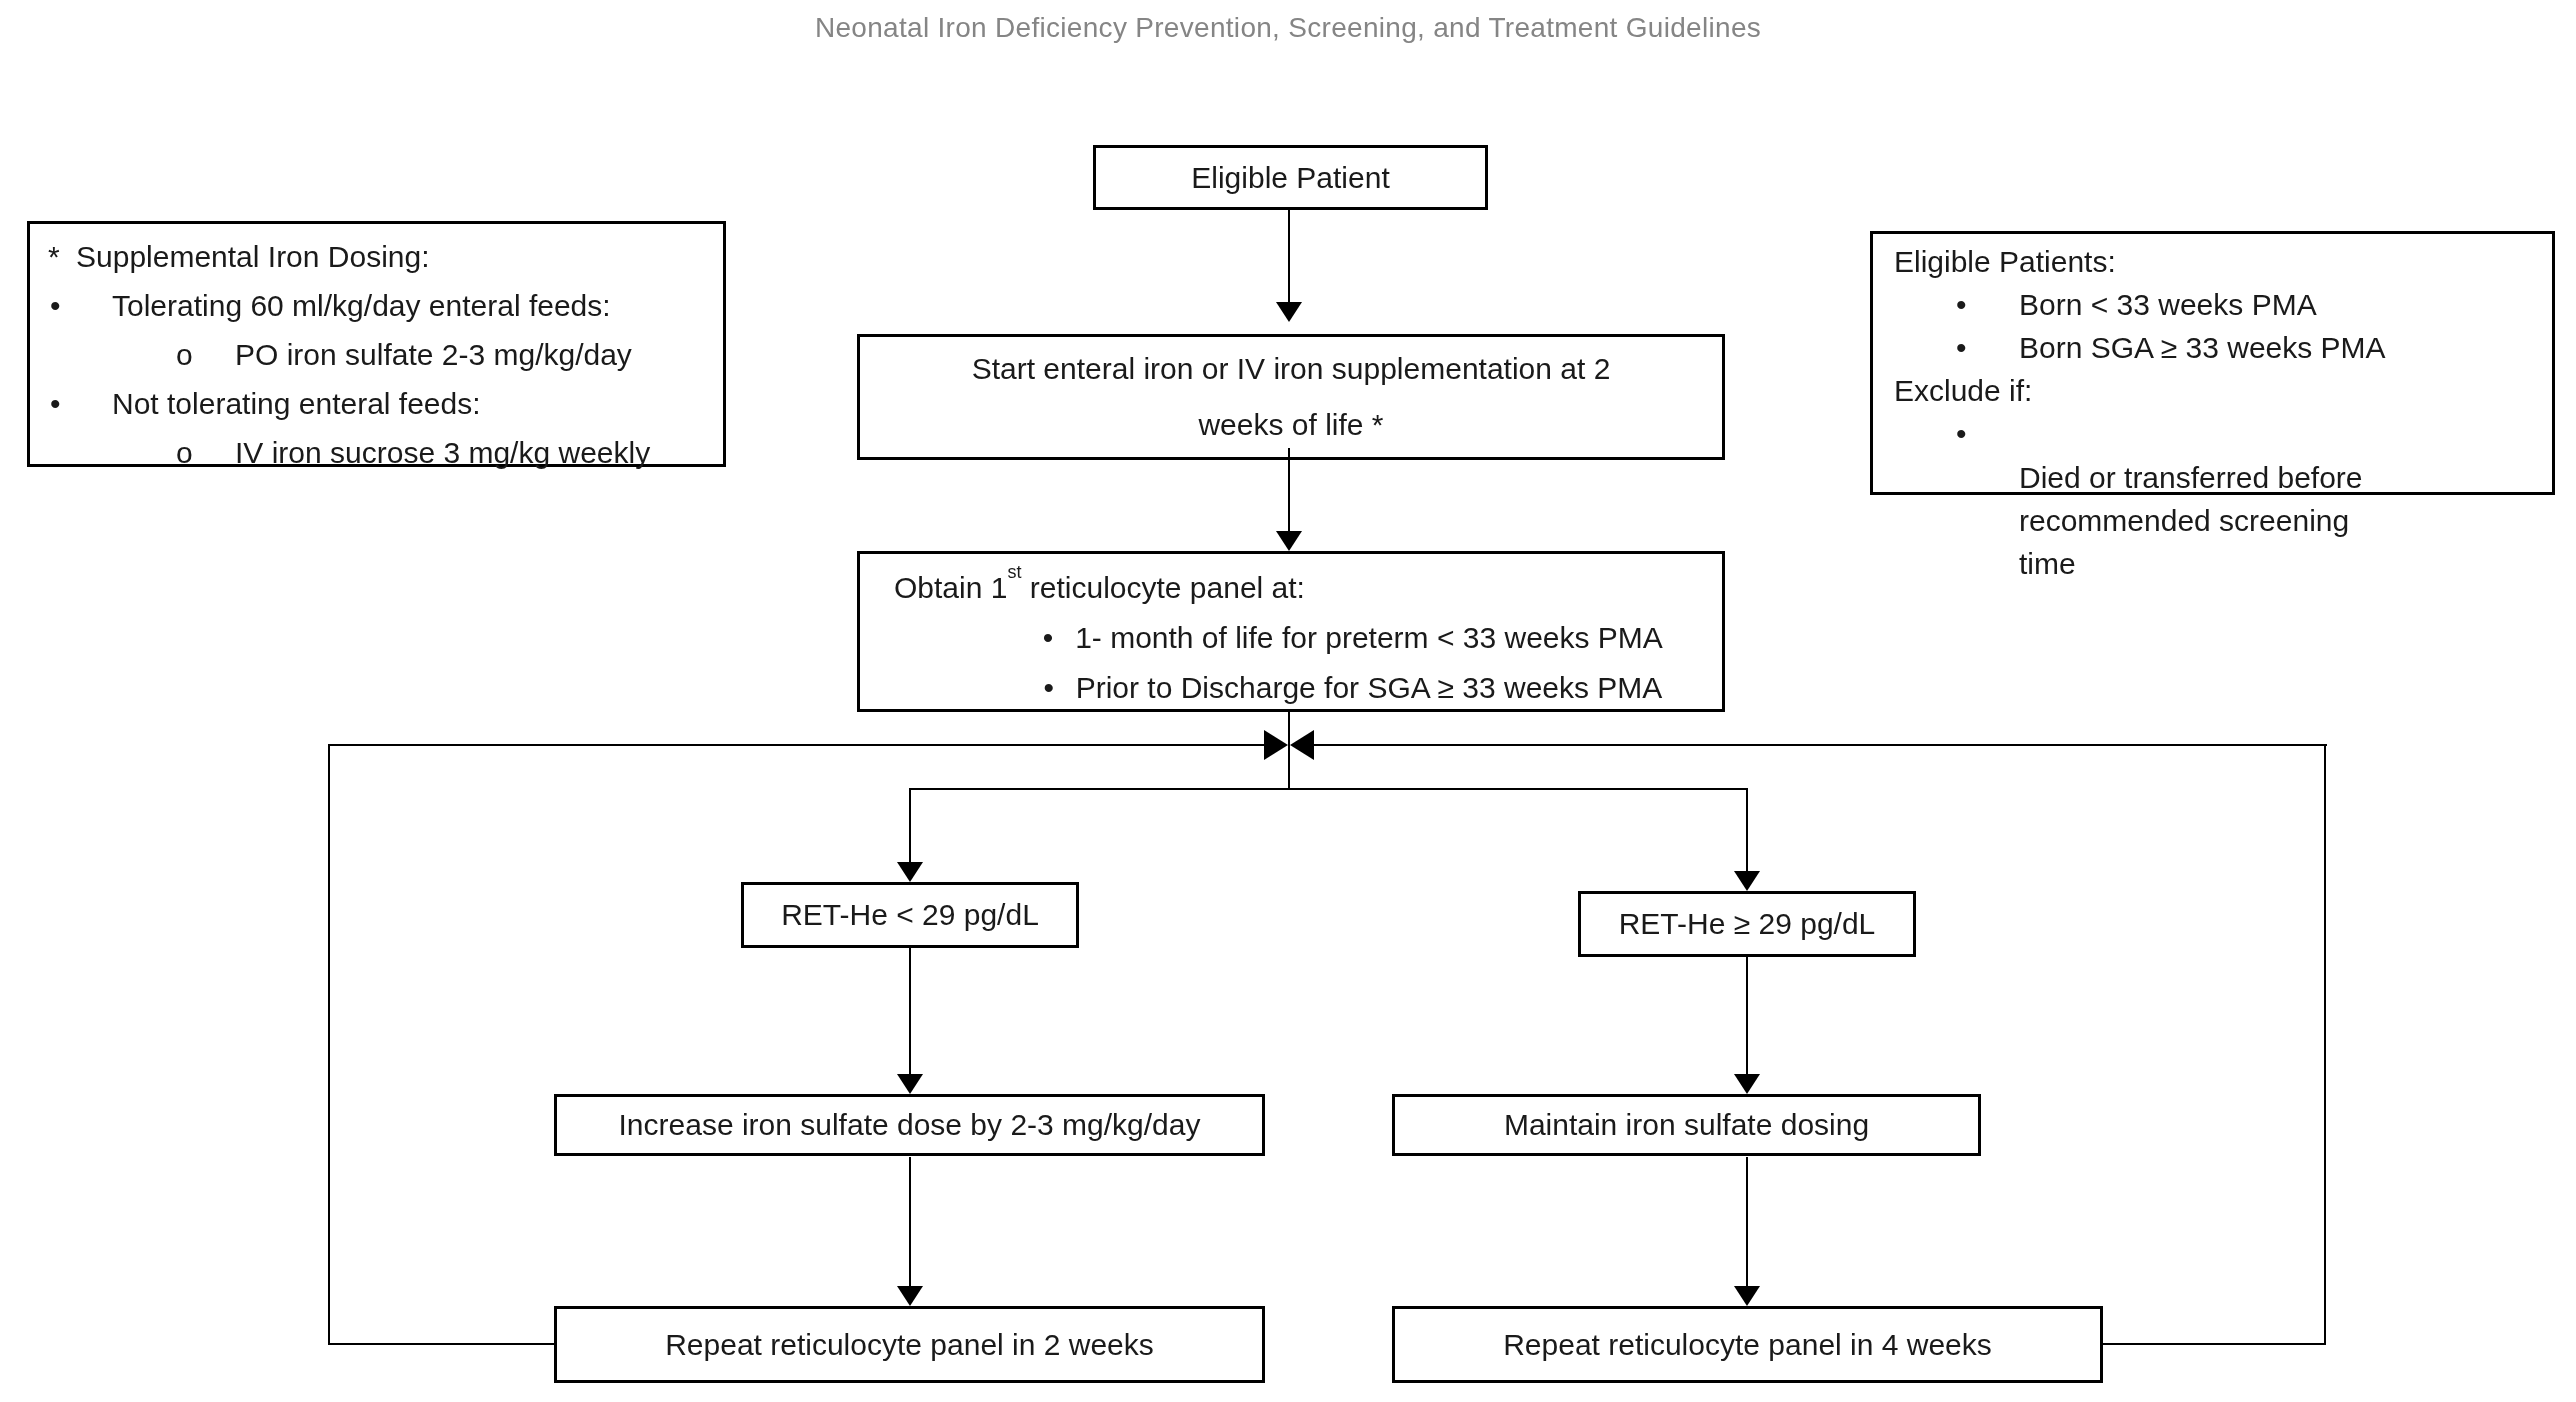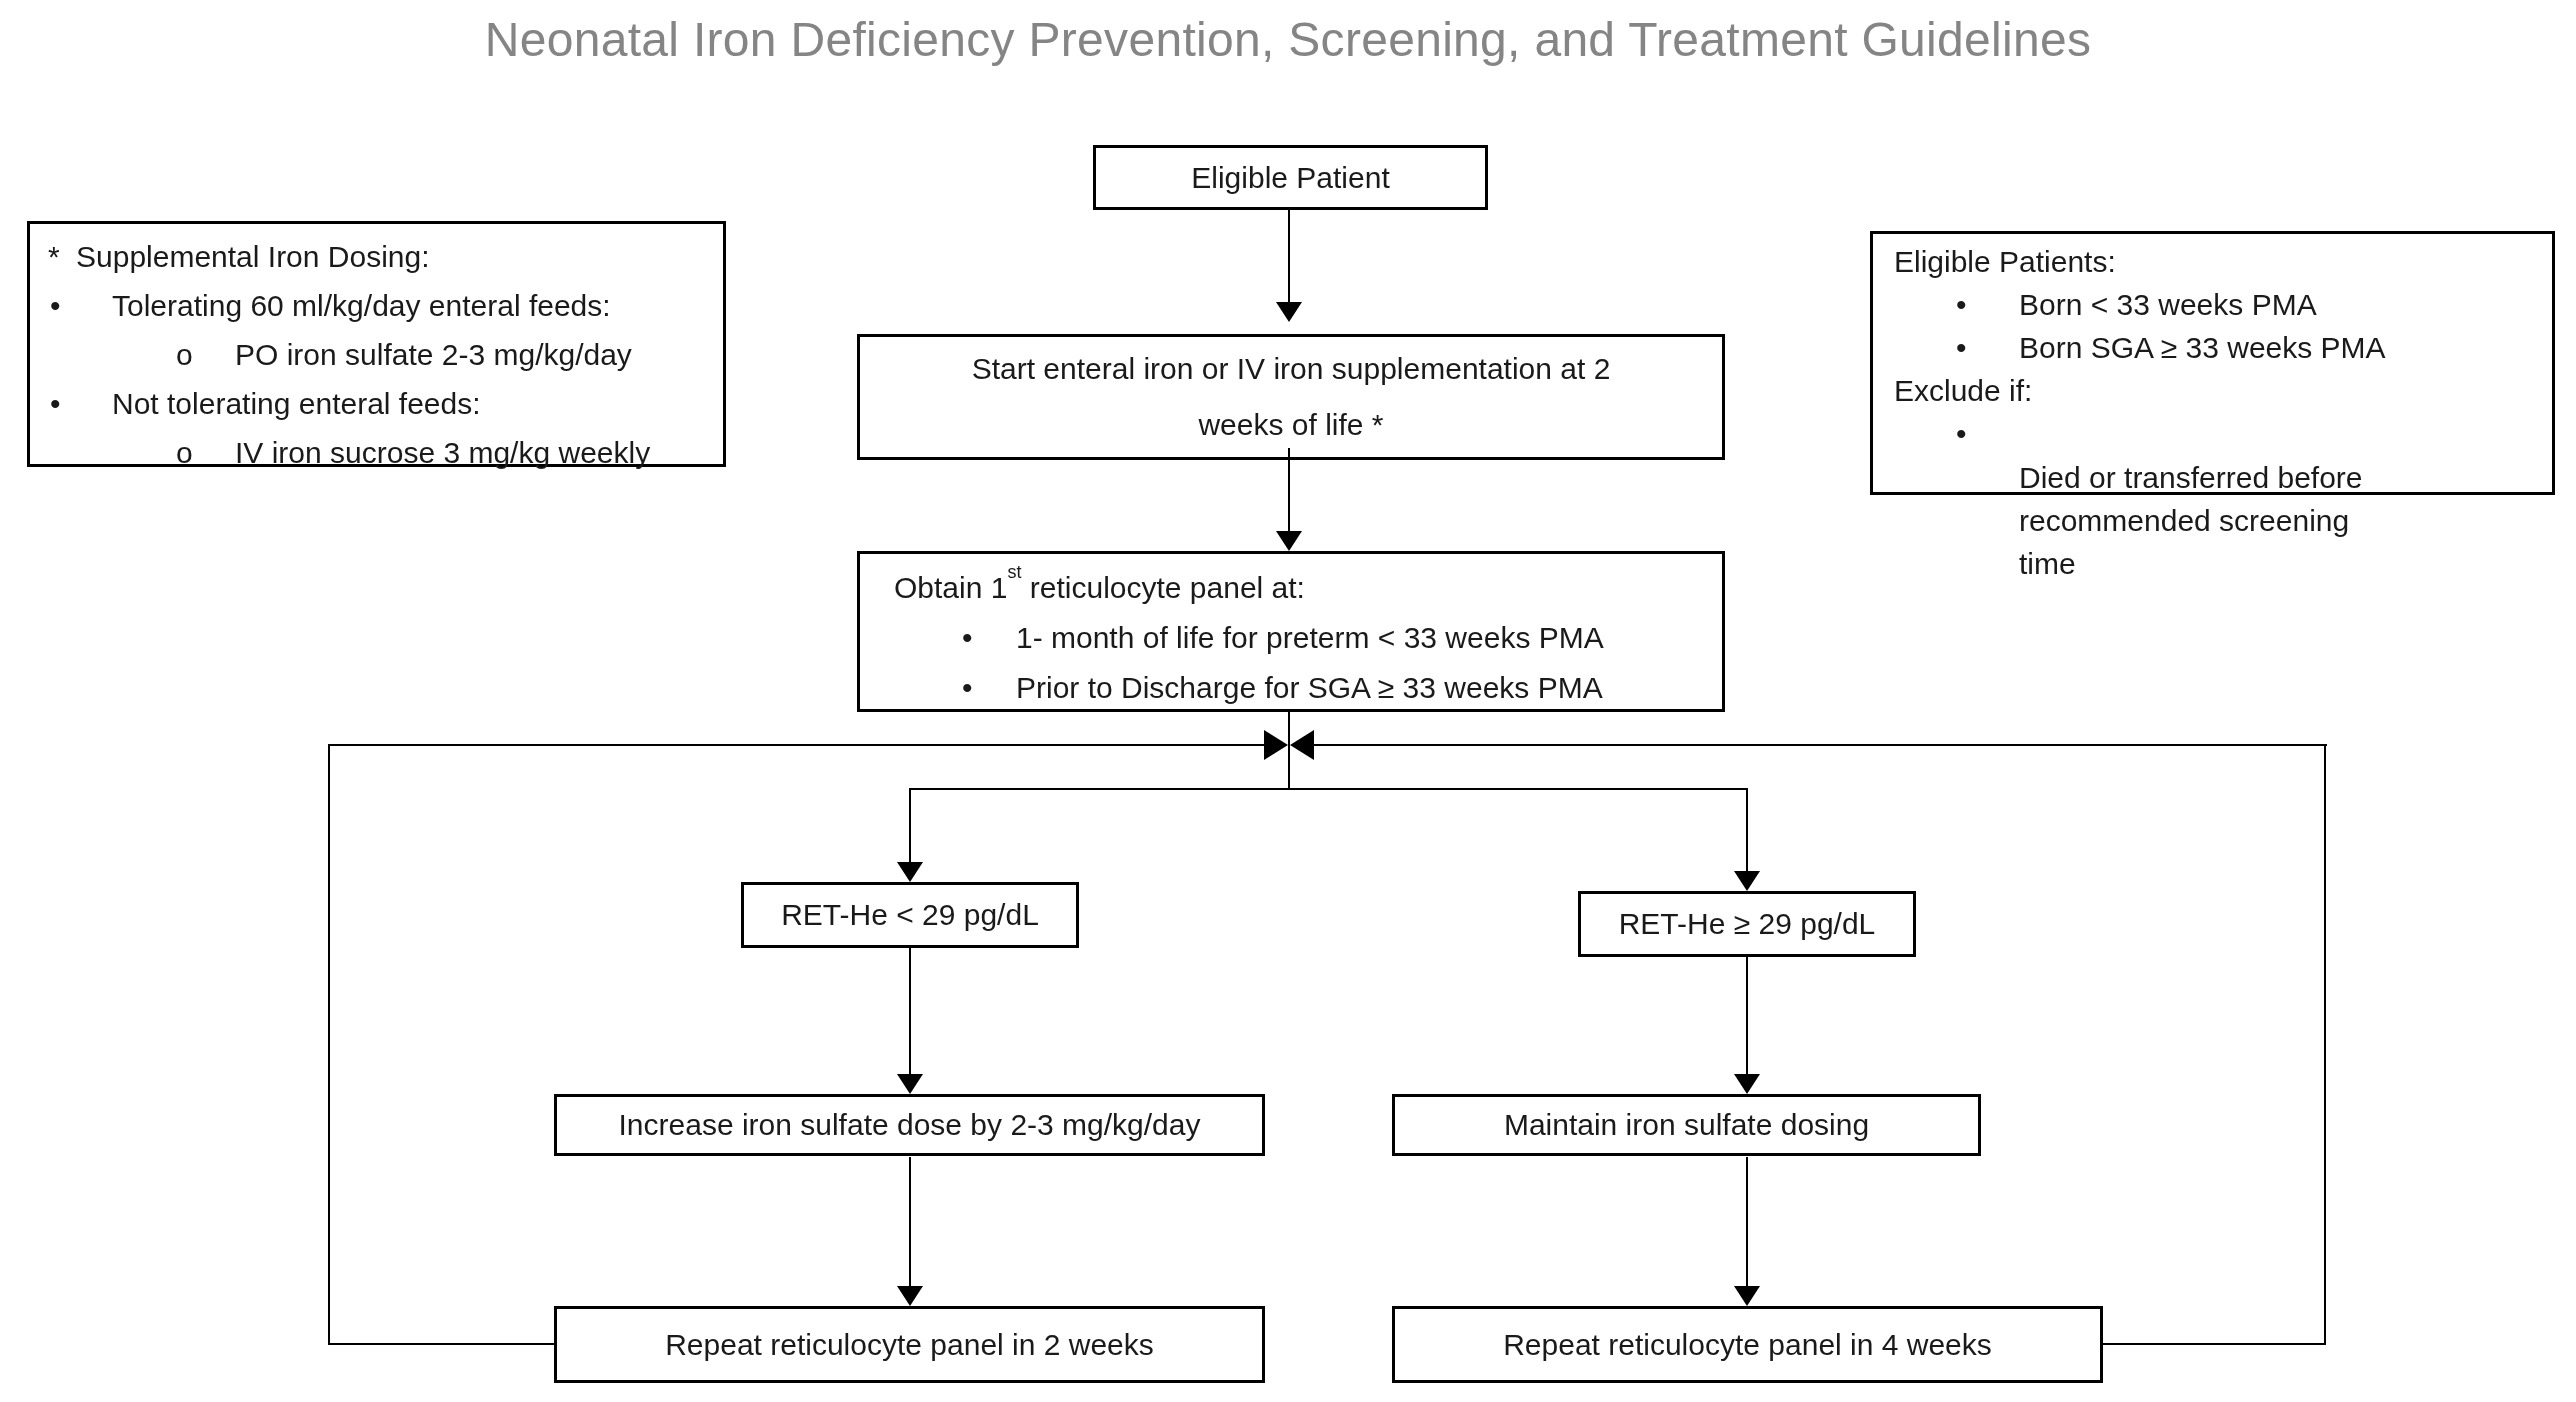--- a/index.html
+++ b/index.html
@@ -1,39 +1,39 @@
 <!DOCTYPE html>
 <html style="font-size:9.5px"><head>
 <meta charset="utf-8">
 <style>
   html, body { margin:0; padding:0; background:#ffffff; }
   body { width:2576px; height:1402px; overflow:hidden;
          font-family:"Liberation Sans", sans-serif; }
   .canvas { position:relative; width:2576px; height:1402px; background:#ffffff; }
 
   .page-title { position:absolute; left:0; top:12px; width:100%;
-                text-align:center; font-size:48px; letter-spacing:0.3px;
+                text-align:center; font-size:28px; letter-spacing:0.3px;
                 color:#858585; }
 
   .node { position:absolute; box-sizing:border-box; border:3px solid #000000;
           background:#ffffff; color:#1a1a1a; font-size:30px;
           display:flex; align-items:center; justify-content:center;
           text-align:center; }
 
   
   .node.start-node { flex-direction:column; line-height:56px; }
 
   
   .node.list-node { display:block; text-align:left; }
 
   .ob-body { padding-top:2px; }
   .ob-row { line-height:50px; white-space:nowrap; }
   .ob-heading { padding-left:34px; }
   .ob-heading sup { font-size:18px; position:relative; top:-9.5px; }
-  .ob-bullet { padding-left:102px; }
+  .ob-bullet { padding-left:102px;text-align:center; }
   .ob-marker { display:inline-block; width:54px; }
 
   .dose-body { padding-top:8.3px; }
   .dose-row { display:flex; line-height:49px; white-space:nowrap; }
   .m-ast { display:inline-block; width:28px; margin-left:18px; }
   .m-b1  { display:inline-block; width:62px; margin-left:20px; }
   .m-o   { display:inline-block; width:59px; margin-left:146px; }
 
   .elig-body { padding-top:6px; }
   .elig-row { display:flex; line-height:43px; }

